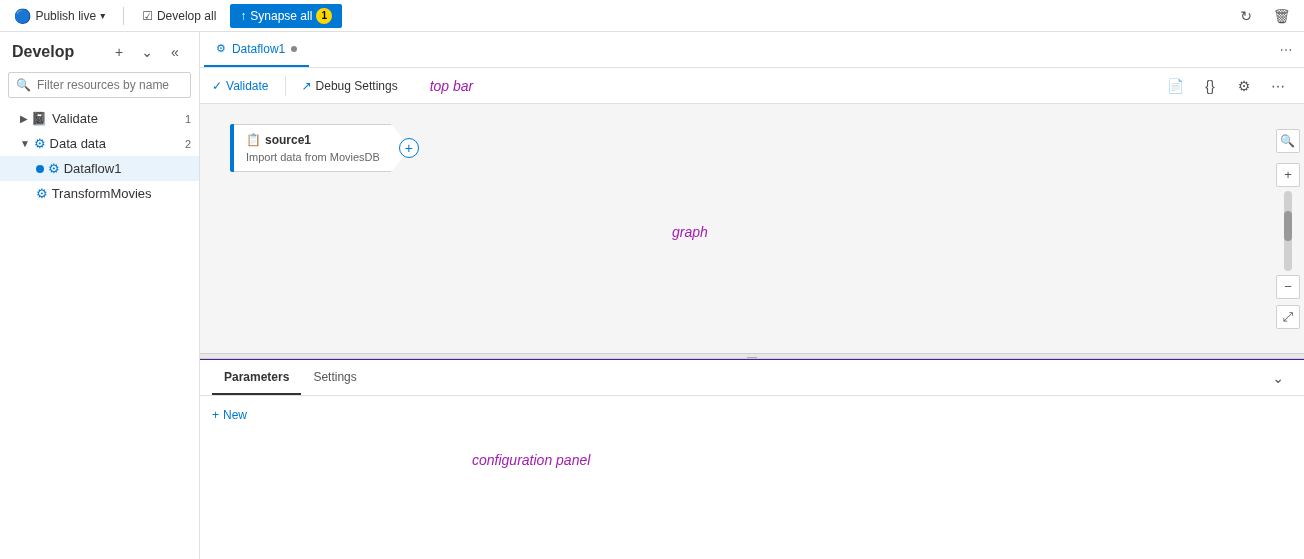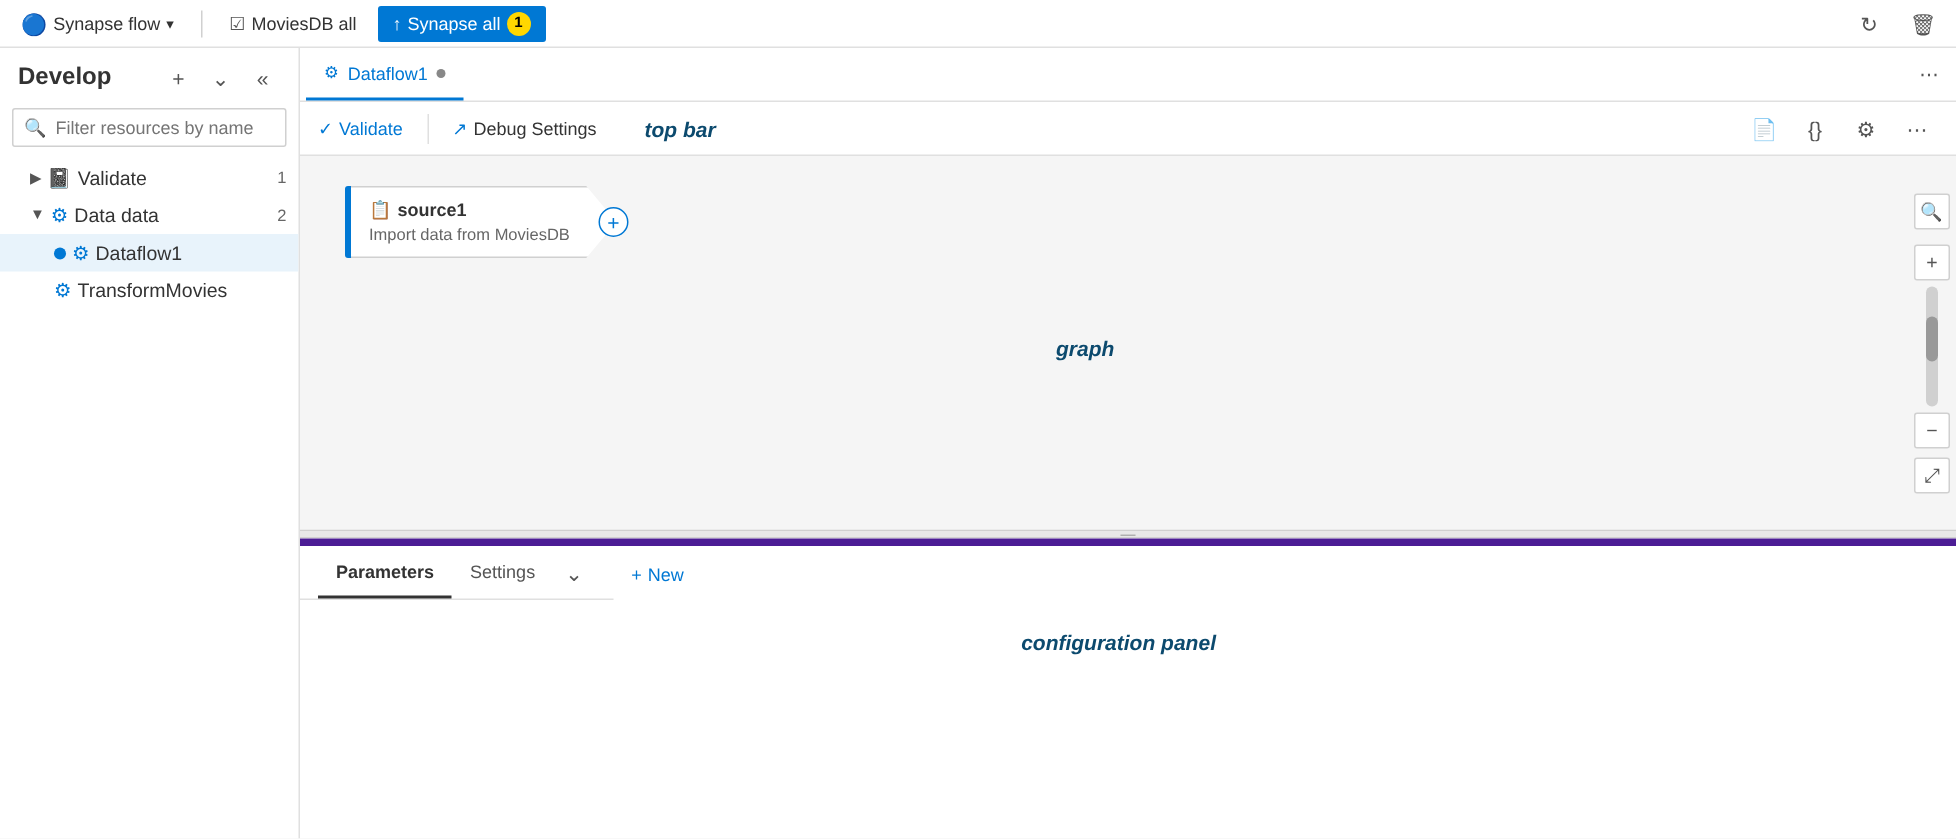--- a/index.html
+++ b/index.html
@@ -420,23 +420,23 @@
       display: flex;
       align-items: center;
       justify-content: center;
       color: #999;
       font-size: 10px;
     }
 
     
     .bottom-panel {
       background: #fff;
-      border-top: 5px solid #4c1d95;
-      display: flex;
-      flex-direction: row;
+      border-top: 1px solid #4c1d95;
+      display: flex;
+      flex-direction: column;
       height: 200px;
     }
     .bottom-panel-tabs {
       display: flex;
       align-items: center;
       border-bottom: 1px solid #e0e0e0;
       padding: 0 12px;
       height: 36px;
     }
     .bottom-tab {
@@ -469,40 +469,40 @@
       align-items: center;
       gap: 4px;
       font-size: 12px;
       color: #0078d4;
       cursor: pointer;
     }
 
     
     .annotation-label {
       position: absolute;
-      color: #0c4a6e;
+      color: #a21caf;
       font-size: 14px;
       font-style: italic;
-      font-weight: 700;
+      font-weight: 400;
       pointer-events: none;
     }
   </style>
 </head>
 <body>
 
 <div class="top-bar">
   <div class="top-bar-item">
     <span class="synapse-icon">🔵</span>
-    <span>Synapse flow</span>
+    <span>Publish live</span>
     <span style="font-size:10px;">▾</span>
   </div>
   <div class="top-bar-separator"></div>
   <div class="top-bar-item">
     <span style="color:#555;">☑</span>
-    <span>MoviesDB all</span>
+    <span>Develop all</span>
   </div>
   <button class="publish-btn">
     <span>↑</span>
     <span>Synapse all</span>
     <span class="badge">1</span>
   </button>
   <div class="top-bar-right">
     <div class="icon-btn">
       <span>↻</span>
     </div>
@@ -612,21 +612,21 @@
             <span>source1</span>
           </div>
           <div class="source-node-subtitle">Import data from MoviesDB</div>
         </div>
         <div class="source-node-add">
           <span>+</span>
         </div>
       </div>
 
 
-      <div class="annotation-label" style="top: 120px; left: 504px;">graph</div>
+      <div class="annotation-label" style="top: 120px; left: 472px;">graph</div>
 
       <div class="graph-right-controls">
         <div class="graph-search-btn">
           <span>🔍</span>
         </div>
         <div class="graph-ctrl-btn">
           <span>+</span>
         </div>
         <div class="graph-scrollbar">
           <div class="graph-scrollbar-thumb"></div>

